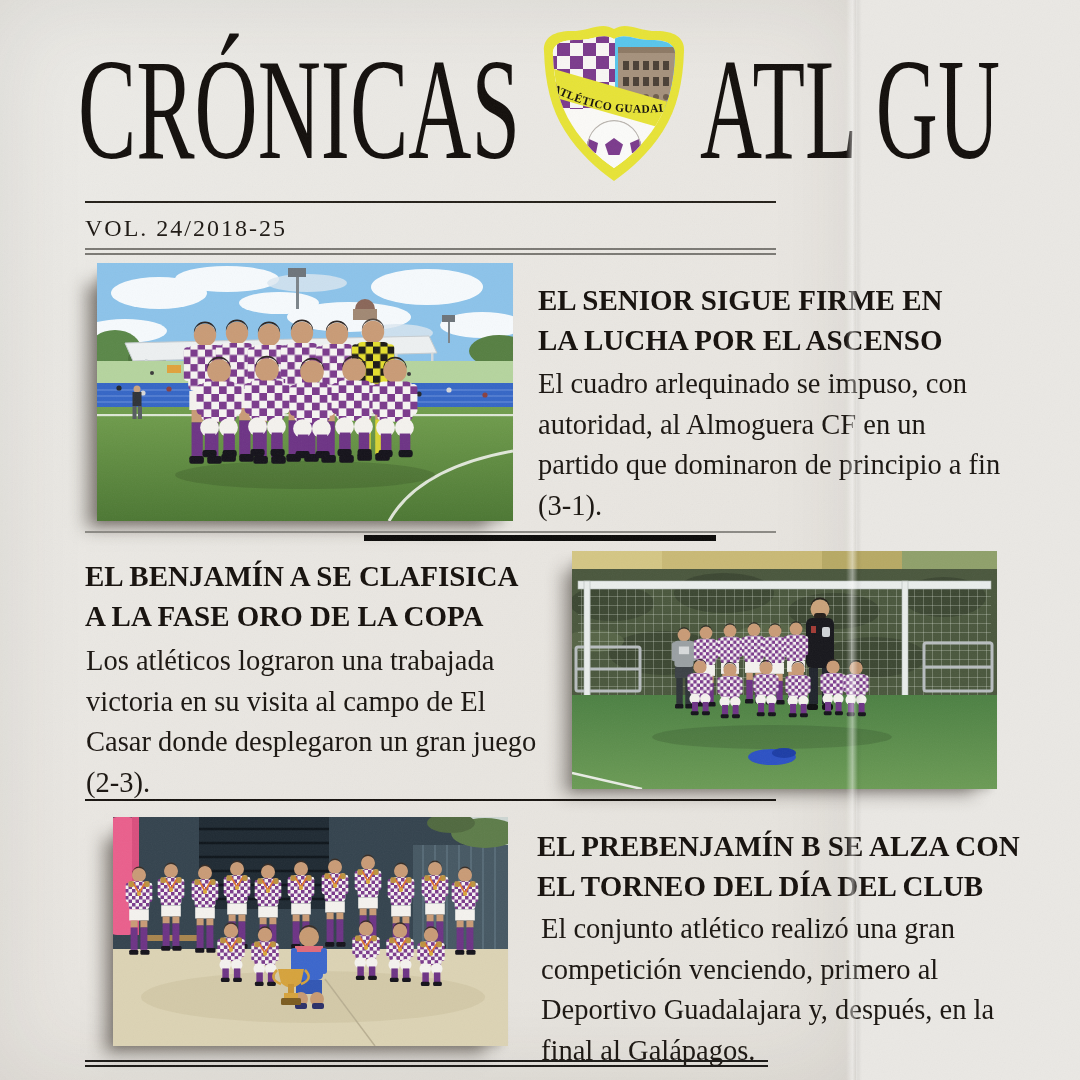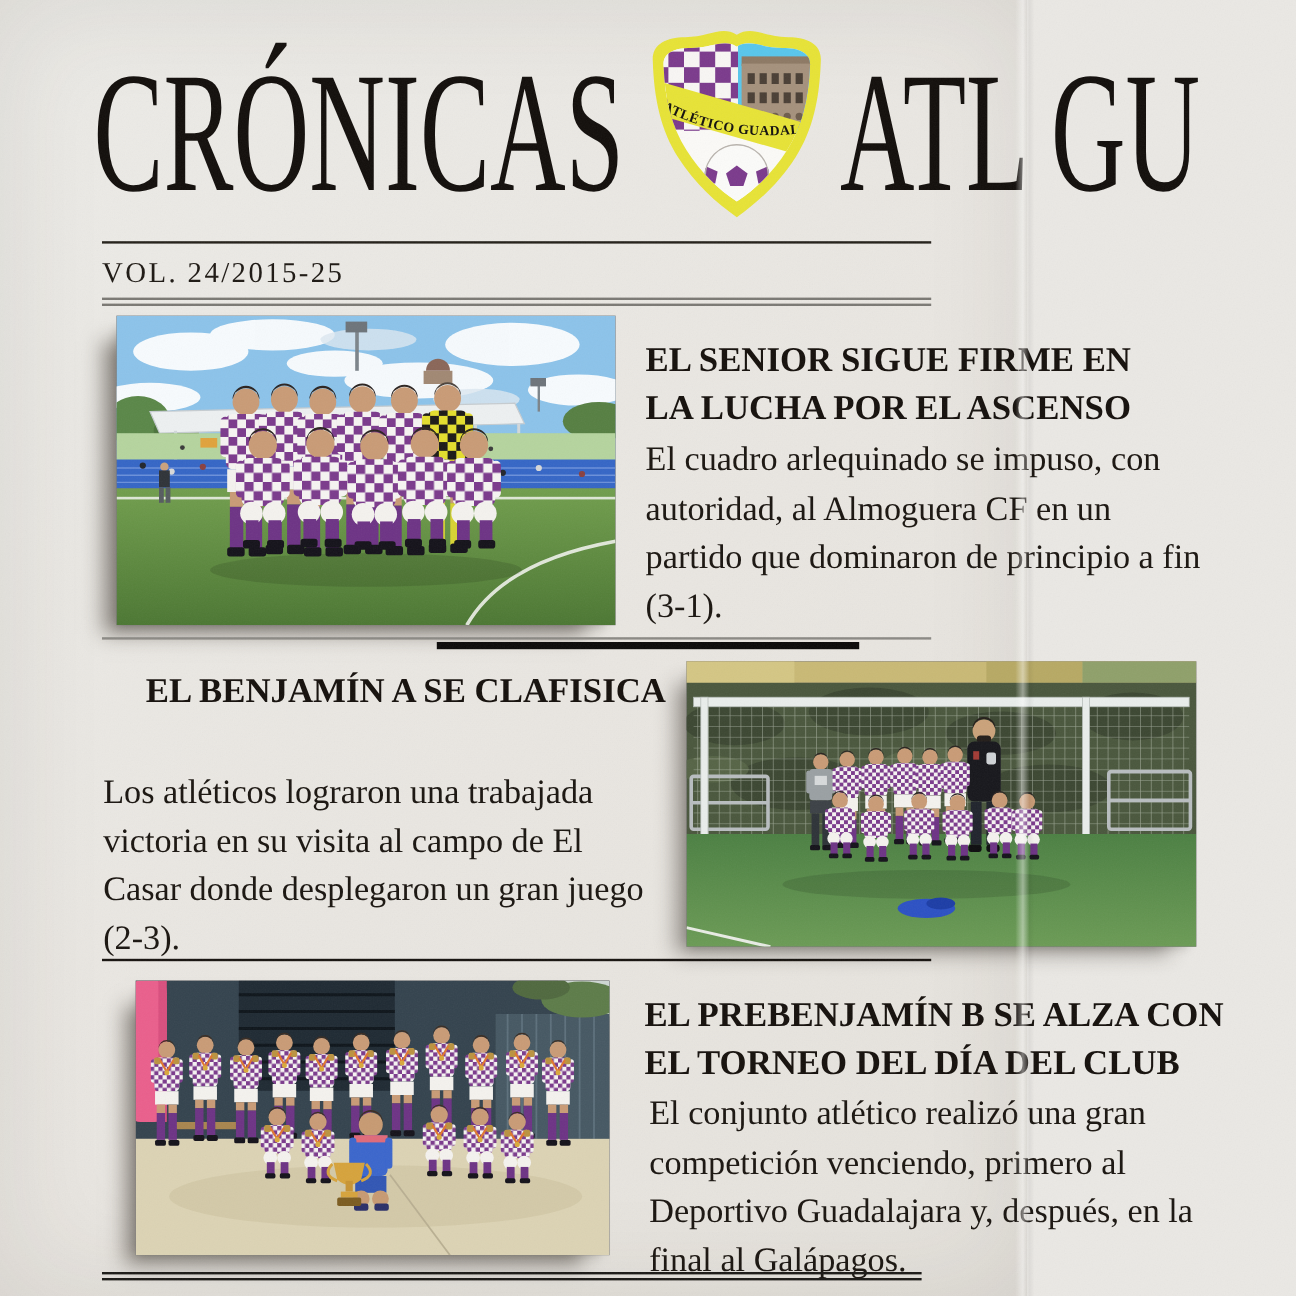--- a/index.html
+++ b/index.html
@@ -17,21 +17,21 @@
   .photo svg{display:block;width:100%;height:100%;}
   .photo-senior{left:97px;top:263px;width:416px;height:258px;box-shadow:-18px 14px 16px -7px rgba(45,38,30,.5),-4px 6px 8px -4px rgba(45,38,30,.25);}
   .photo-benjamin{left:572px;top:551px;width:425px;height:238px;box-shadow:-16px 12px 16px -7px rgba(45,38,30,.45),-3px 5px 8px -4px rgba(45,38,30,.25);}
   .photo-pre{left:113px;top:817px;width:395px;height:229px;box-shadow:-16px 14px 16px -7px rgba(45,38,30,.5),-3px 5px 8px -4px rgba(45,38,30,.25);}
   .head{font-weight:700;font-size:29px;line-height:40px;color:#15100c;letter-spacing:0;}
   .body-text{font-size:28.5px;line-height:40.5px;color:#1a1510;}
   .art1-head{left:538px;top:280px;width:478px;}
   .art1-body{left:538px;top:364px;width:468px;}
   .div1-gray{left:85px;right:80px;top:531px;border-top:2.5px solid #8b8984;}
   .div1-black{left:364px;top:535px;width:352px;height:6px;background:#0b0a09;}
-  .art2-head{left:85px;top:556px;width:470px;text-align:right;}
+  .art2-head{left:85px;top:556px;width:470px;}
   .art2-body{left:86px;top:641px;width:452px;}
   .div2{left:85px;right:80px;top:799px;border-top:2.5px solid #17130f;}
   .art3-head{left:537px;top:826px;width:485px;}
   .art3-body{left:541px;top:909px;width:500px;}
   .rule-bottom{left:85px;right:88px;top:1060px;height:3px;border-top:2px solid #1b1916;border-bottom:2px solid #1b1916;}
   .grain{left:0;top:0;width:1080px;height:1080px;pointer-events:none;opacity:.055;}
 </style>
 </head>
 <body>
 
@@ -100,21 +100,21 @@
         <rect x="-2" y="70" width="170" height="27" fill="#e7e336"></rect>
       </g>
       <text font-size="11.5" font-weight="bold" letter-spacing="0.4" fill="#14110e">
         <textPath href="#bandpath" startOffset="2">ATLÉTICO GUADALAJARA</textPath>
       </text>
     </g>
   </svg>
 
   <div class="abs rule-1"></div>
   <div class="abs issue-row">
-    <span>VOL. 24/2015-25</span>
+    <span>VOL. 24/2018-25</span>
   </div>
   <div class="abs rule-2"></div>
 
   <section>
     <div class="abs photo photo-senior">
       <svg viewBox="0 0 416 258" preserveAspectRatio="none" role="img">
         <defs>
           <pattern id="chk1" width="13" height="13" patternUnits="userSpaceOnUse">
             <rect width="13" height="13" fill="#f6f4f2"></rect>
             <rect width="6.5" height="6.5" fill="#7b3a8c"></rect>
@@ -264,20 +264,21 @@
     </div>
     <p class="abs art1-body body-text" style="margin:0">El cuadro arlequinado se impuso, con autoridad, al Almoguera CF en un partido que dominaron de principio a fin (3-1).</p>
   </section>
 
   <div class="abs div1-gray"></div>
   <div class="abs div1-black"></div>
 
   <section>
     <div class="abs art2-head head">
       <div>EL BENJAMÍN A SE CLAFISICA</div>
+      <div>A LA FASE ORO DE LA COPA</div>
     </div>
     <p class="abs art2-body body-text" style="margin:0">Los atléticos lograron una trabajada victoria en su visita al campo de El Casar donde desplegaron un gran juego (2-3).</p>
     <div class="abs photo photo-benjamin">
       <svg viewBox="0 0 425 238" preserveAspectRatio="none" role="img">
         <defs>
           <pattern id="chk2" width="10" height="10" patternUnits="userSpaceOnUse">
             <rect width="10" height="10" fill="#f6f4f2"></rect>
             <rect width="5" height="5" fill="#7b3a8c"></rect>
             <rect x="5" y="5" width="5" height="5" fill="#7b3a8c"></rect>
           </pattern>

